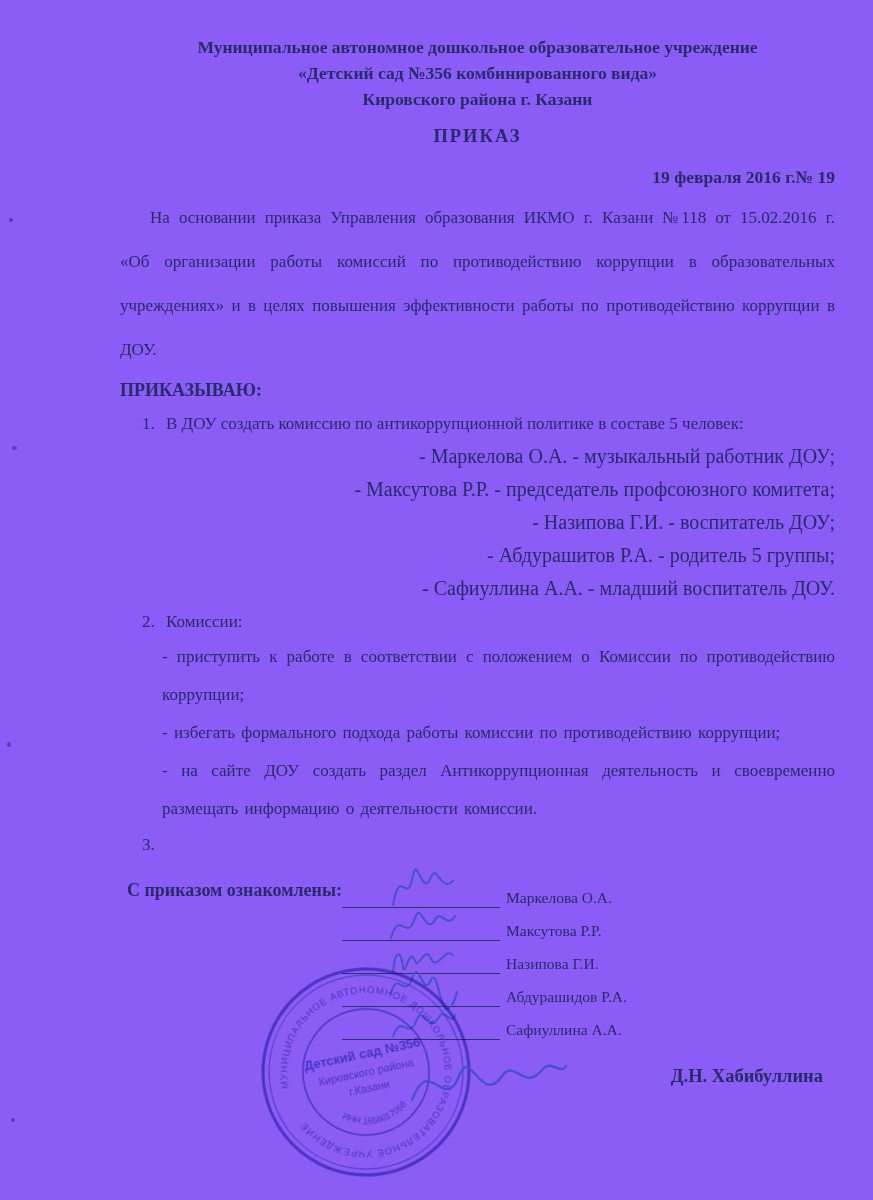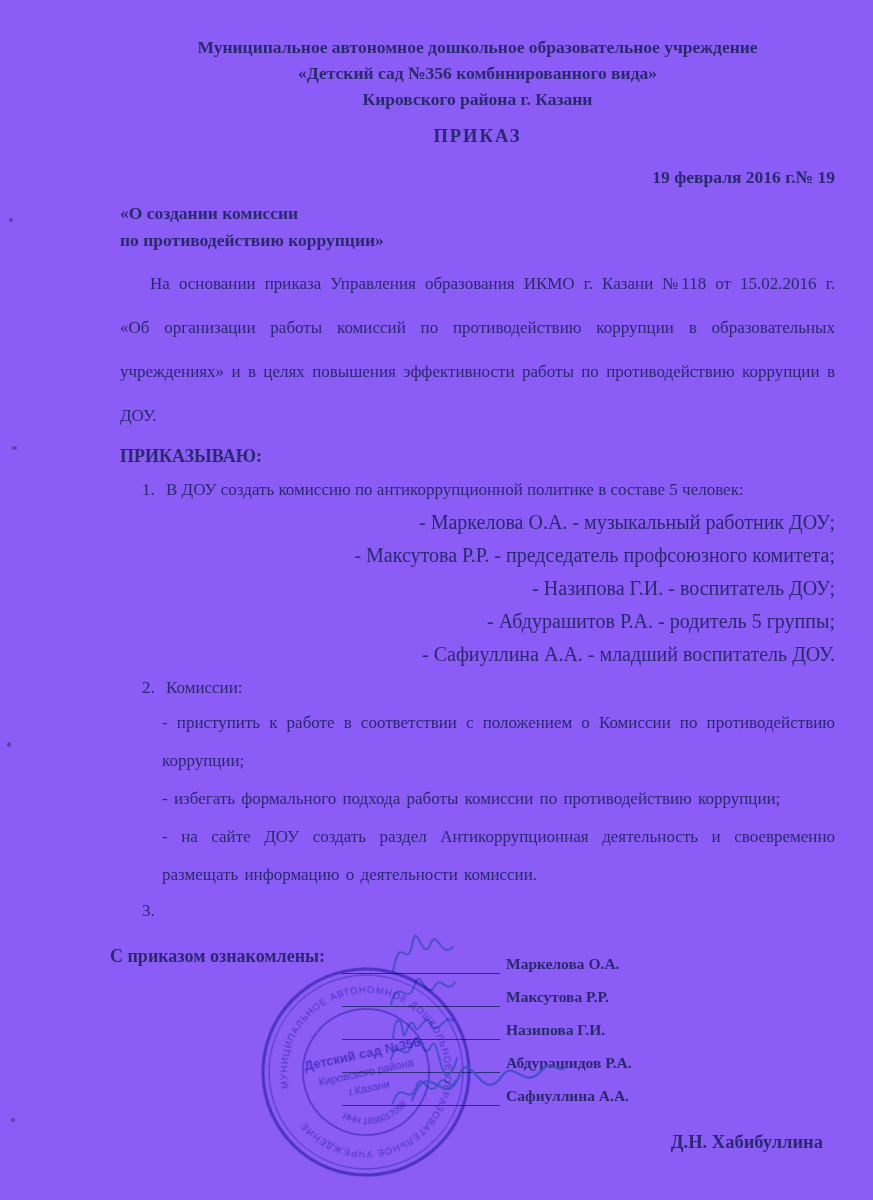--- a/index.html
+++ b/index.html
@@ -75,29 +75,30 @@
     font-size: 17px;
     line-height: 38px;
     text-align: justify;
     word-spacing: 2px;
     margin: 0;
   }
   .ack {
     display: flex;
     align-items: flex-start;
     margin: 14px 0 0 -10px;
+    text-align: right;
   }
   .ack-label {
     font-weight: bold;
     font-size: 18px;
     width: 232px;
     flex: 0 0 auto;
     line-height: 30px;
   }
-  .ack-rows { display: flex; flex-direction: column; font-weight: bold; }
+  .ack-rows { display: flex; flex-direction: column; }
   .ack-row {
     display: flex;
     align-items: flex-end;
     height: 33px;
   }
   .sig-line {
     display: inline-block;
     width: 158px;
     height: 24px;
     border-bottom: 1.6px solid #2b316f;
@@ -192,24 +193,20 @@
       <div>Кировского района г. Казани</div>
     </div>
 
     <div class="doc-title">ПРИКАЗ</div>
 
     <div class="date-row">
       <span>19 февраля 2016 г.</span>
       <span>№ 19</span>
     </div>
 
-    <div class="subject">
-      <div>«О создании комиссии</div>
-      <div>по противодействию коррупции»</div>
-    </div>
 
     <p class="intro">На основании приказа Управления образования ИКМО г. Казани №118 от 15.02.2016 г. «Об организации работы комиссий по противодействию коррупции в образовательных учреждениях» и в целях повышения эффективности работы по противодействию коррупции в ДОУ.</p>
 
     <div class="command">ПРИКАЗЫВАЮ:</div>
 
     <div class="order-item">
       <span class="num">1.</span>
       <span>В ДОУ создать комиссию по антикоррупционной политике в составе 5 человек:</span>
     </div>
 

